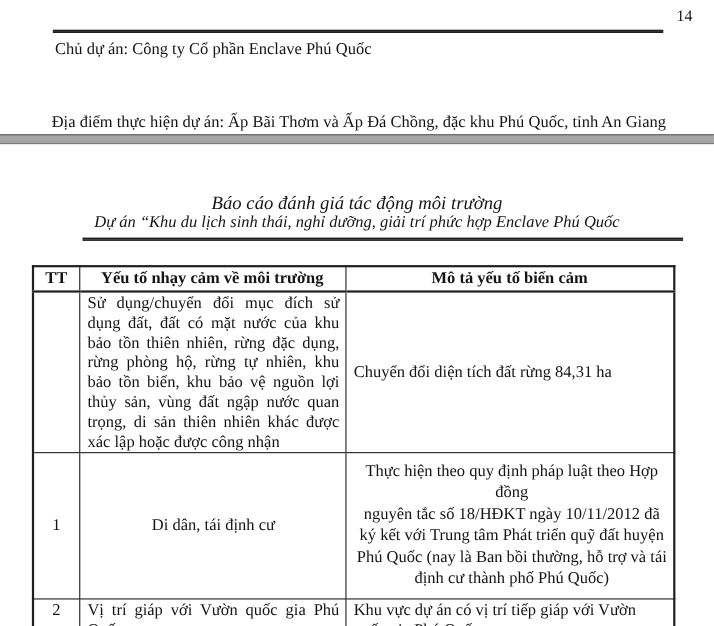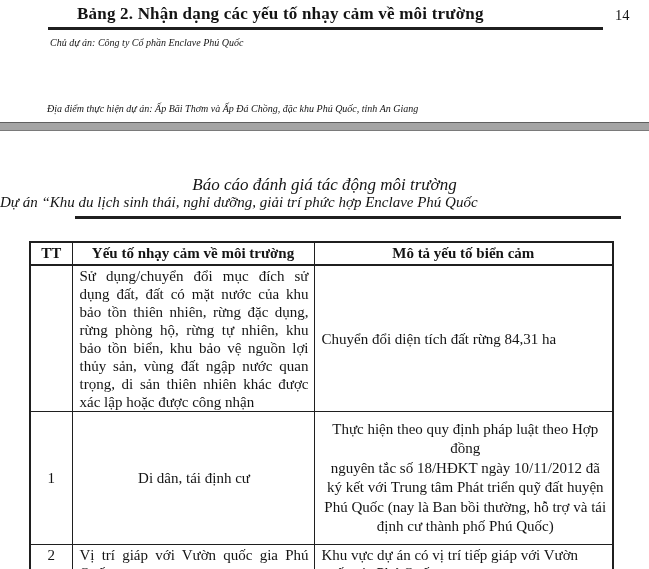--- a/index.html
+++ b/index.html
@@ -25,22 +25,21 @@
   }
   .double-rule {
     position: absolute;
     height: 2px;
     border-top: 2px solid #1f1f1f;
     border-bottom: 1px solid #1f1f1f;
   }
   .rule1 { left: 48px; top: 27px; width: 555px; }
   .meta {
     position: absolute;
-    font-style: italic;
-    font-size: 10px;
+    font-size: 15px;
     white-space: nowrap;
   }
   .meta1 { left: 50px; top: 37px; }
   .meta2 { left: 47px; top: 56px; margin-top: 47px; }
   .page-number {
     position: absolute;
     left: 615px; top: 7px;
     font-size: 14.5px;
   }
 
@@ -58,21 +57,21 @@
   .report-title {
     position: absolute;
     left: 0; right: 0; top: 175px;
     text-align: center;
     font-style: italic;
     font-size: 17px;
   }
   .project-name {
     position: absolute;
     left: 0; right: 0; top: 194px;
-    text-align: left;
+    text-align: center;
     font-style: italic;
     font-size: 15px;
   }
   .rule2 { left: 75px; top: 216px; width: 546px; }
 
   
   table.env-table {
     position: absolute;
     left: 29px; top: 225px;
     width: 583px;
@@ -107,21 +106,20 @@
   .cell-desc-middle { vertical-align: middle; }
   .cell-factor-middle { vertical-align: middle; }
   .row1 .cell-desc-middle { line-height: 19.5px; padding-right: 3px !important; }
   .row2 td { vertical-align: top; padding-top: 1px !important; }
 </style>
 </head>
 <body>
 
 <div class="page">
 
-  <div class="doc-title">Bảng 2. Nhận dạng các yếu tố nhạy cảm về môi trường</div>
   <div class="double-rule rule1"></div>
   <div class="meta meta1">Chủ dự án: Công ty Cổ phần Enclave Phú Quốc</div>
   <div class="meta meta2">Địa điểm thực hiện dự án: Ấp Bãi Thơm và Ấp Đá Chồng, đặc khu Phú Quốc, tỉnh An Giang</div>
   <div class="page-number">14</div>
 
   <div class="separator-bar"></div>
 
   <div class="report-title">Báo cáo đánh giá tác động môi trường</div>
   <div class="project-name">Dự án “Khu du lịch sinh thái, nghỉ dưỡng, giải trí phức hợp Enclave Phú Quốc</div>
   <div class="double-rule rule2"></div>

